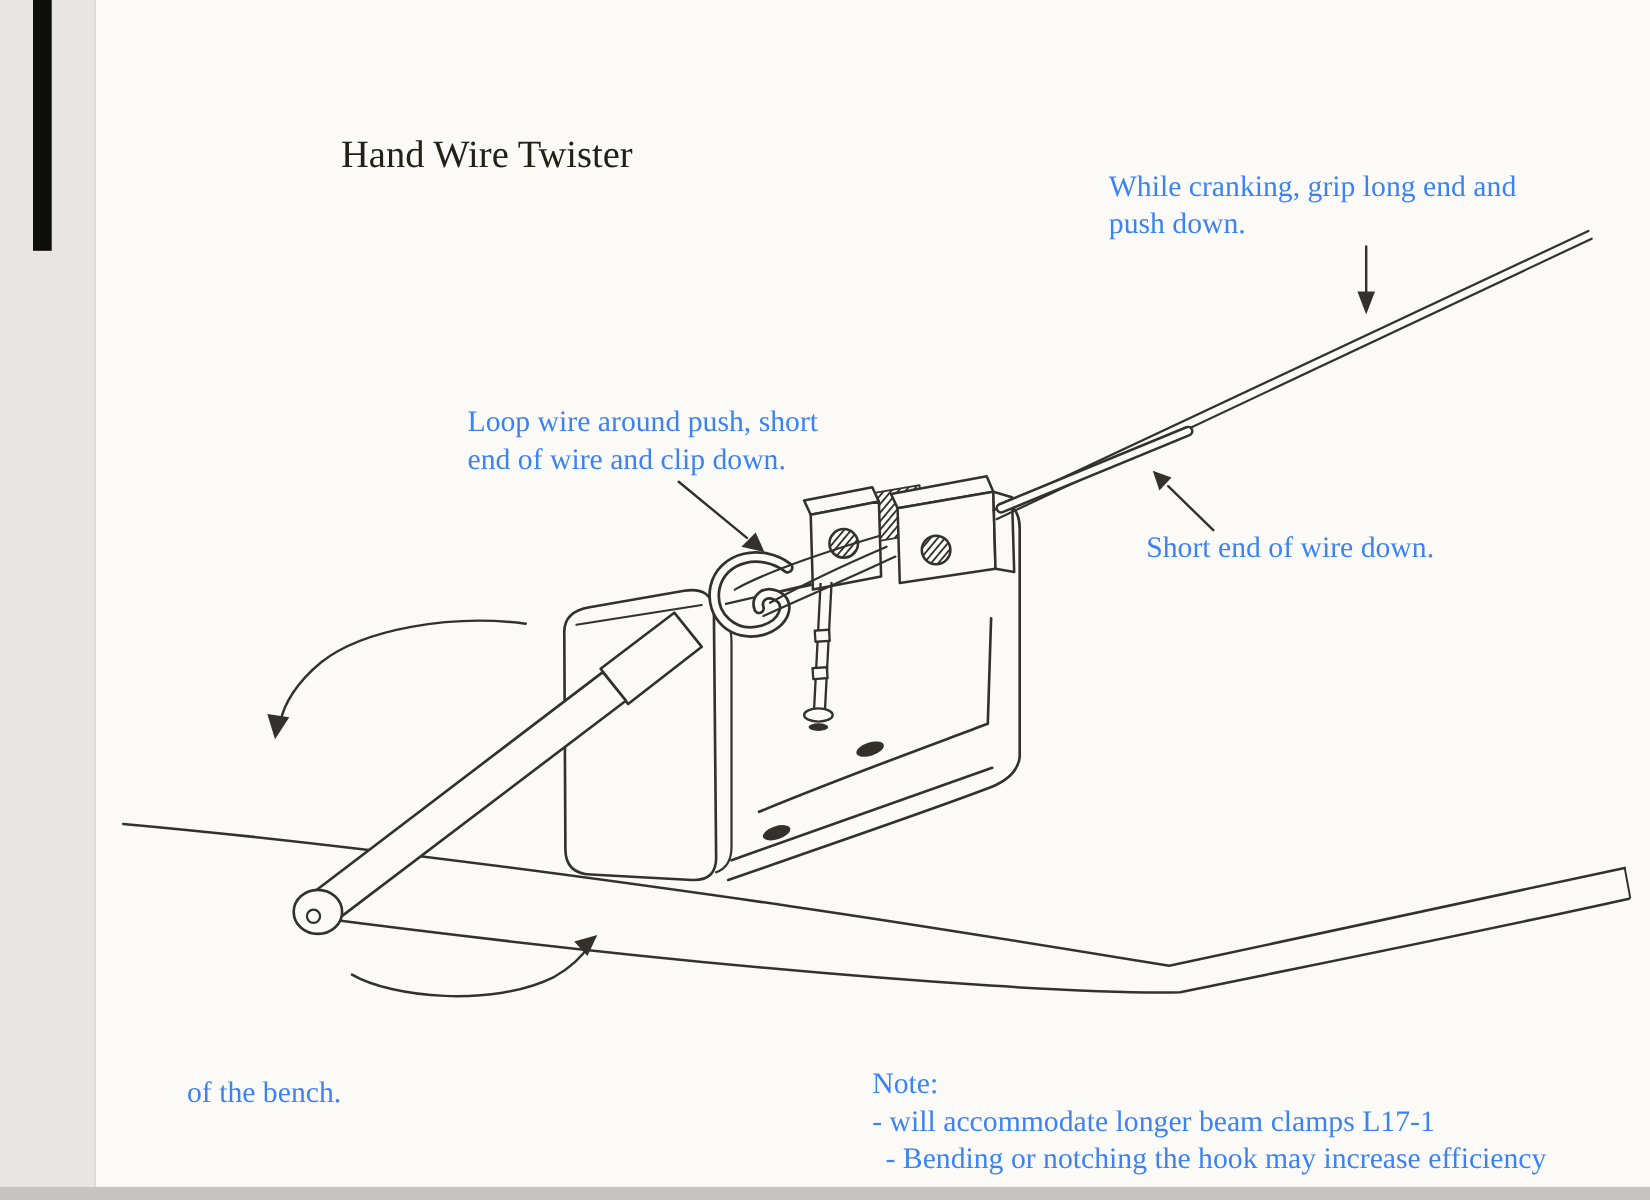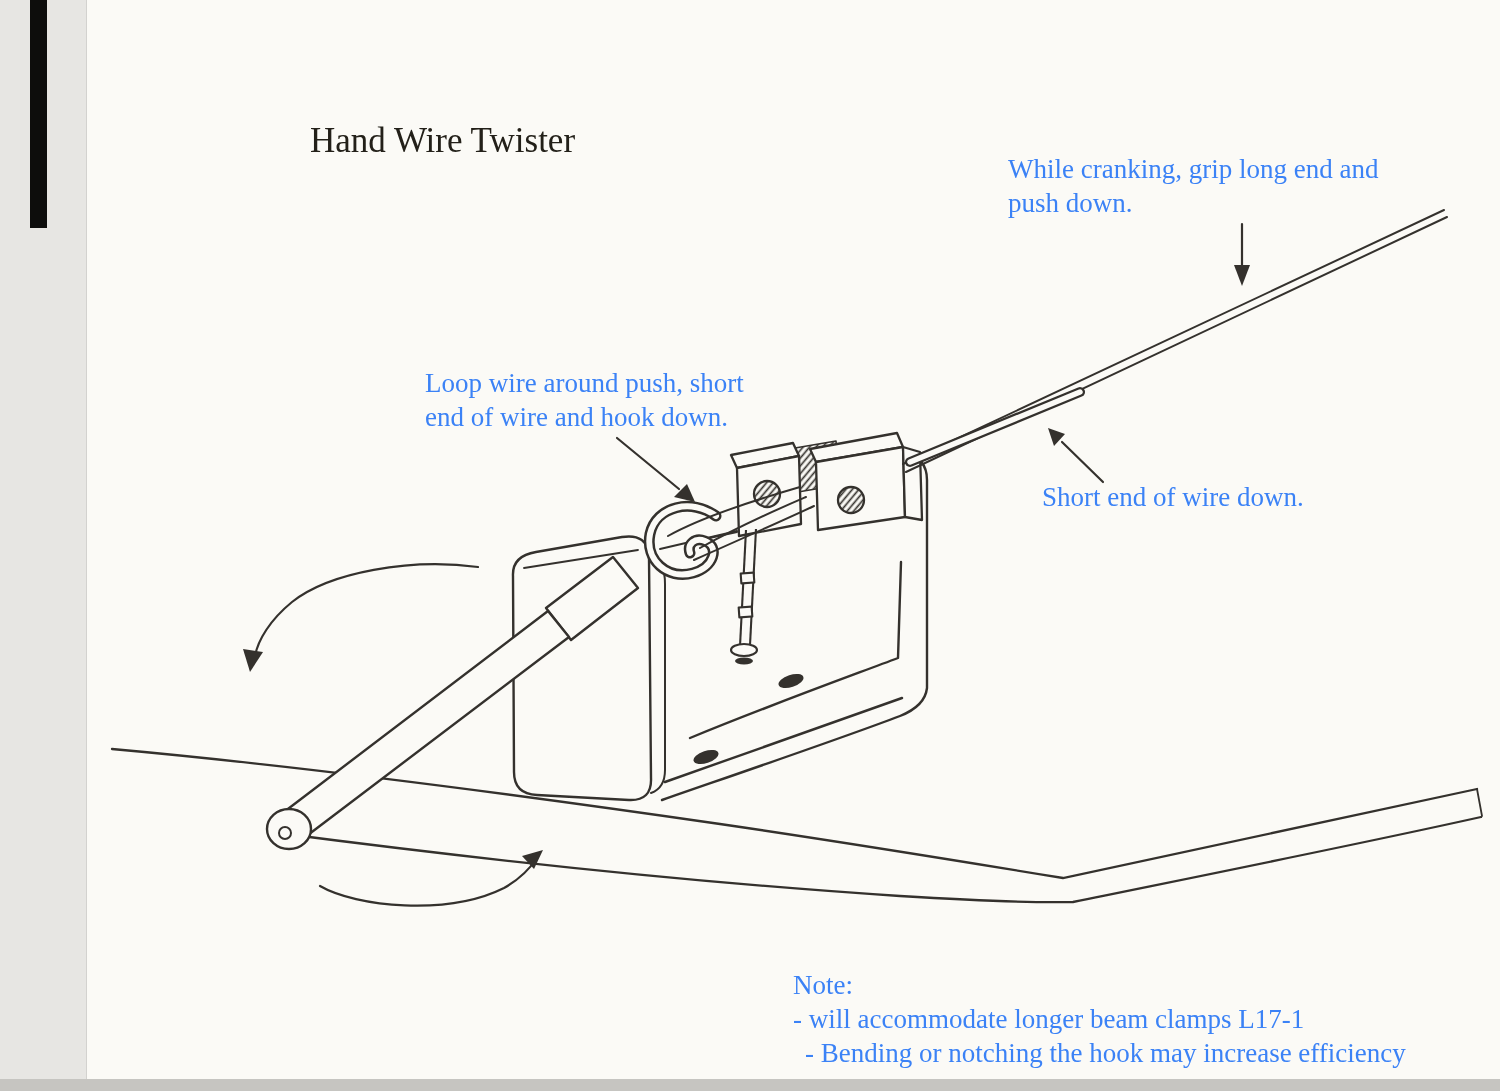--- a/index.html
+++ b/index.html
@@ -140,26 +140,27 @@
 
   <div class="txt title" style="left:310px; top:80px;margin-top:41px;">Hand Wire Twister</div>
 
   <div class="txt" style="left:1008px; top:152px;">
     <div>While cranking, grip long end and</div>
     <div>push down.</div>
   </div>
 
   <div class="txt" style="left:425px; top:366px;">
     <div>Loop wire around push, short</div>
-    <div>end of wire and hook down.</div>
+    <div>end of wire and clip down.</div>
   </div>
 
   <div class="txt" style="left:1042px; top:480px;">Short end of wire down.</div>
 
   <div class="txt" style="left:170px; top:976px;">
+    <div>of the bench.</div>
   </div>
 
   <div class="txt" style="left:793px; top:968px;">
     <div>Note:</div>
     <div>- will accommodate longer beam clamps L17-1</div>
     <div class="note-indent">- Bending or notching the hook may increase efficiency</div>
   </div>
 
   <div class="scan-bottom-strip"></div>
 </div>

